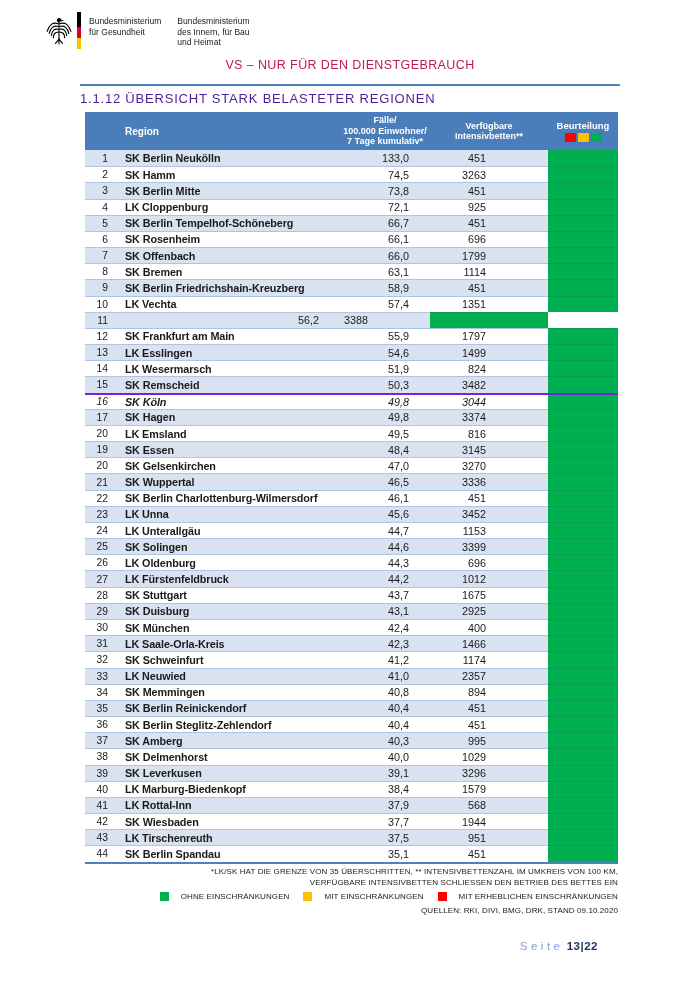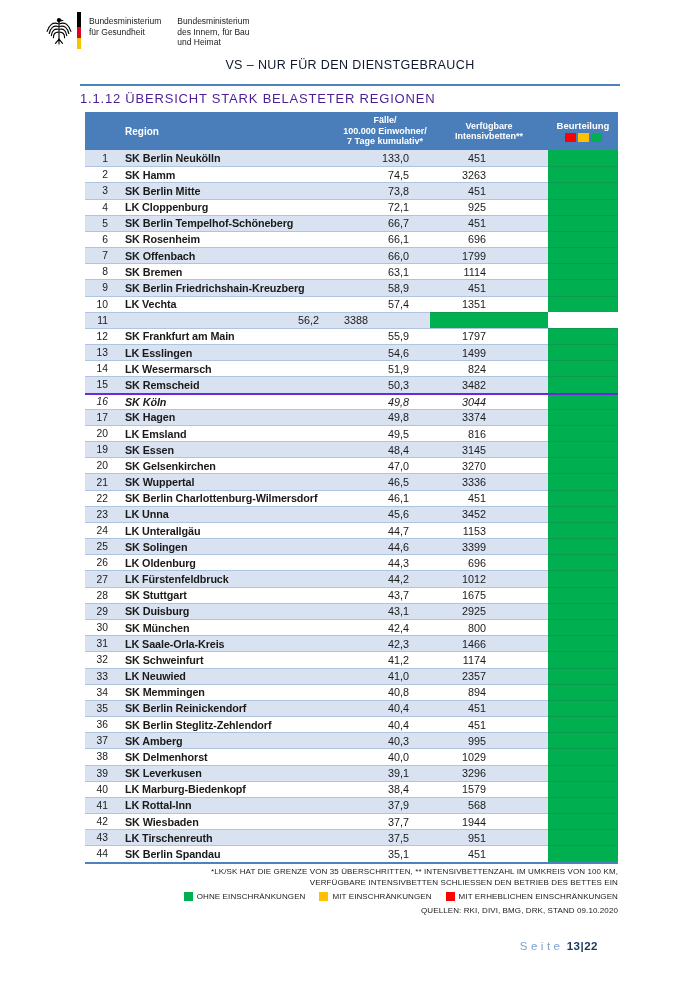--- a/index.html
+++ b/index.html
@@ -12,21 +12,21 @@
   .eagle { width:28px; height:34px; margin-top:1px; }
   .flag-stripe { width:4px; height:37px; margin-left:4px; display:flex; flex-direction:column; }
   .flag-stripe .b { flex:1.3; background:#000; }
   .flag-stripe .r { flex:1;   background:#e1001a; }
   .flag-stripe .g { flex:1;   background:#f6c500; }
   .ministry { margin-left:8px; font-size:8.5px; line-height:10.5px; font-weight:500; color:#1a1a1a; padding-top:4px; }
   .ministry.second { margin-left:16px; }
 
   
   .classification { position:absolute; left:0; top:58px; width:100%; text-align:center;
-                    font-size:12.5px; letter-spacing:0.4px; color:#0f172a; }
+                    font-size:12.5px; letter-spacing:0.4px; color:#be185d; }
   .rule { position:absolute; left:80px; top:84px; width:540px; height:2px; background:#4f81bd; }
   .section-title { position:absolute; left:80px; top:91px; font-size:13px; font-weight:500;
                    letter-spacing:0.8px; color:#4c1d95; }
 
   
   .table { position:absolute; left:85px; top:112px; width:533px; border-bottom:2px solid #4f81bd; }
   .thead { display:grid; grid-template-columns:33px 1fr 90px 118px 70px; height:38px;
            background:#4a7ebb; color:#fff; }
   .th { display:flex; flex-direction:column; justify-content:center; align-items:center;
         font-weight:bold; text-align:center; }
@@ -46,21 +46,21 @@
   .td.region { font-weight:bold; padding-left:7px; letter-spacing:-0.1px; }
   .td.cases  { justify-content:flex-end; padding-right:21px; }
   .td.beds   { justify-content:flex-end; padding-right:62px; }
   .td.status { border-top-color:#0e9a4f; }
   .tbody .tr.threshold .td { border-top:2px solid #6d28d9;font-style:italic; }
 
   
   .notes { position:absolute; left:85px; top:866px; width:533px; text-align:right;
            font-size:8px; line-height:11px; color:#1a1a1a; letter-spacing:0.1px; }
   .legend { display:flex; justify-content:flex-end; align-items:center; gap:14px; margin-top:3px; }
-  .legend-item { display:flex; align-items:center; gap:4px; font-size:8px; color:#1a1a1a; }
+  .legend-item { display:flex; align-items:center; gap:12px; font-size:8px; color:#1a1a1a; }
   .legend-item .sq { width:9px; height:9px; flex:none; }
   .sources { margin-top:3px; }
 
   
   .page-footer { position:absolute; top:940px; right:102px; font-size:11.5px; }
   .page-footer .lbl { color:#7ea1d6; letter-spacing:3.5px;margin-top:28px; }
   .page-footer .num { color:#17365d; font-weight:600; letter-spacing:0.5px; }
 </style>
 </head>
 <body>
@@ -326,21 +326,21 @@
           <div class="td rank">29</div>
           <div class="td region">SK Duisburg</div>
           <div class="td cases">43,1</div>
           <div class="td beds">2925</div>
           <div class="td status" style="background: rgb(0, 176, 80);"></div>
         </div>
         <div class="tr">
           <div class="td rank">30</div>
           <div class="td region">SK München</div>
           <div class="td cases">42,4</div>
-          <div class="td beds">800</div>
+          <div class="td beds">400</div>
           <div class="td status" style="background: rgb(0, 176, 80);"></div>
         </div>
         <div class="tr odd">
           <div class="td rank">31</div>
           <div class="td region">LK Saale-Orla-Kreis</div>
           <div class="td cases">42,3</div>
           <div class="td beds">1466</div>
           <div class="td status" style="background: rgb(0, 176, 80);"></div>
         </div>
         <div class="tr">

